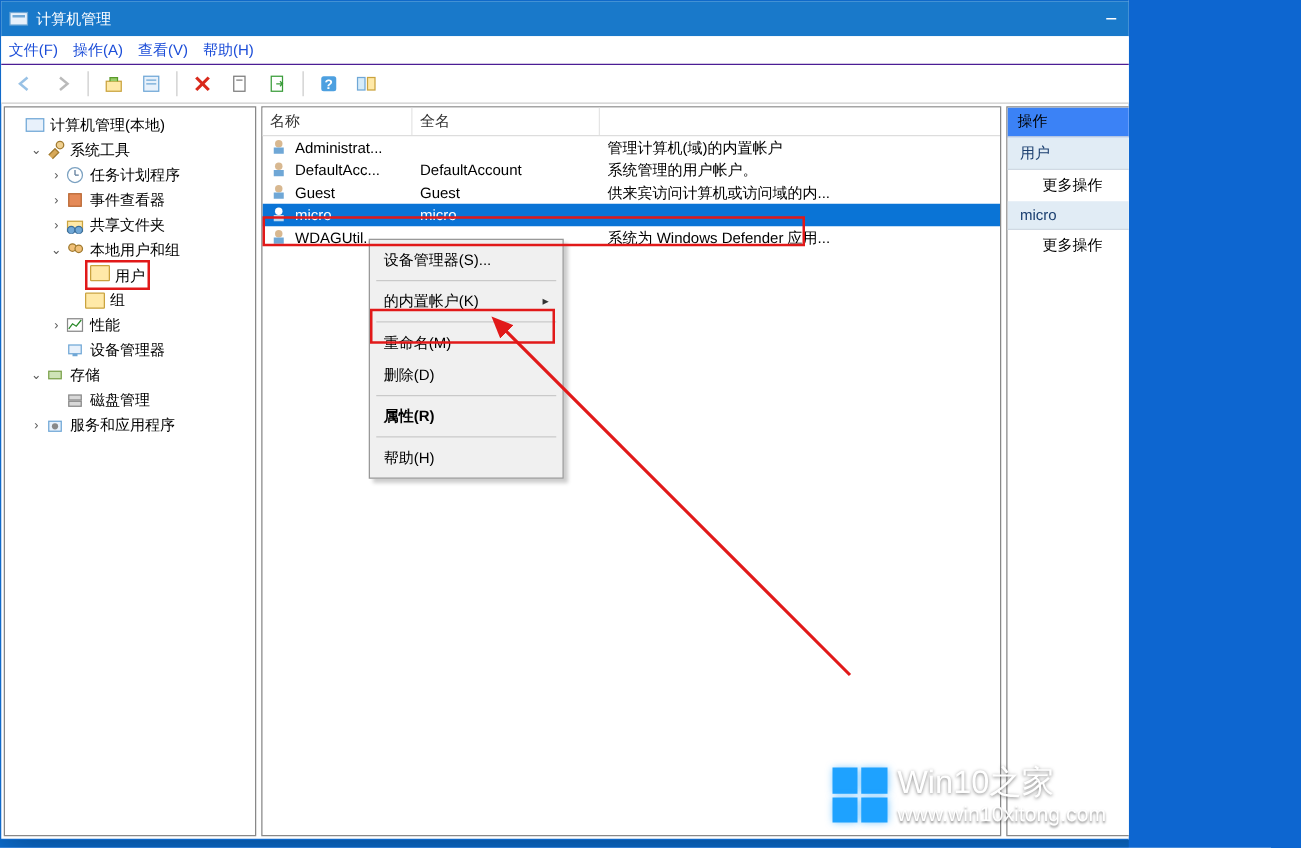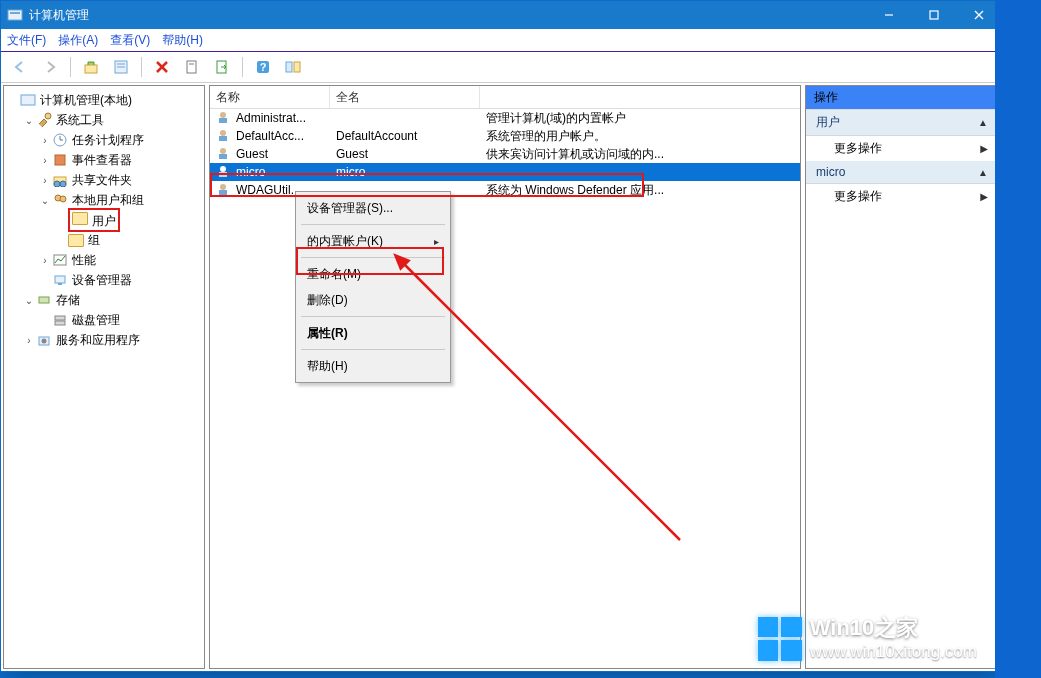--- a/index.html
+++ b/index.html
@@ -4,21 +4,21 @@
 <style>
   html, body {
     margin:0; padding:0; height:100%; width:100%;
     font-family: "Microsoft YaHei", "Segoe UI", sans-serif;
     font-size: 12px;
     background: #0d66d0;
     overflow:hidden;
   }
   .desktop {
     position:relative;
-    width:995px;
+    width:903px;
     height:678px;
     background: linear-gradient(180deg, #0d7ae2, #0c6fd3);
     overflow:hidden;
   }
   
   .taskbar-strip {
     position:absolute;
     right:0; bottom:100px;
     width:40px; height:280px;
     display:flex;
@@ -292,21 +292,21 @@
   }
   .watermark .logo {
     display:grid;
     grid-template-columns:1fr 1fr;
     grid-template-rows:1fr 1fr;
     gap:3px;
     width:44px; height:44px;
   }
   .watermark .logo span{ background:#1ea2ff; box-shadow:0 0 6px rgba(30,162,255,.6);}
   .watermark .txt { display:flex; flex-direction:column; line-height:1.2;}
-  .watermark .brand { font-size:22px; font-weight:bold; text-shadow:0 1px 3px rgba(0,0,0,.5);}
+  .watermark .brand { font-size:26px; font-weight:normal; text-shadow:0 1px 3px rgba(0,0,0,.5);}
   .watermark .url { font-size:17px; opacity:.95; text-shadow:0 1px 2px rgba(0,0,0,.5);}
 </style>
 </head>
 <body>
 
 <div class="desktop">
 
   <div class="taskbar-strip">
     <div class="tile white"></div>
     <div class="tile white"></div>

